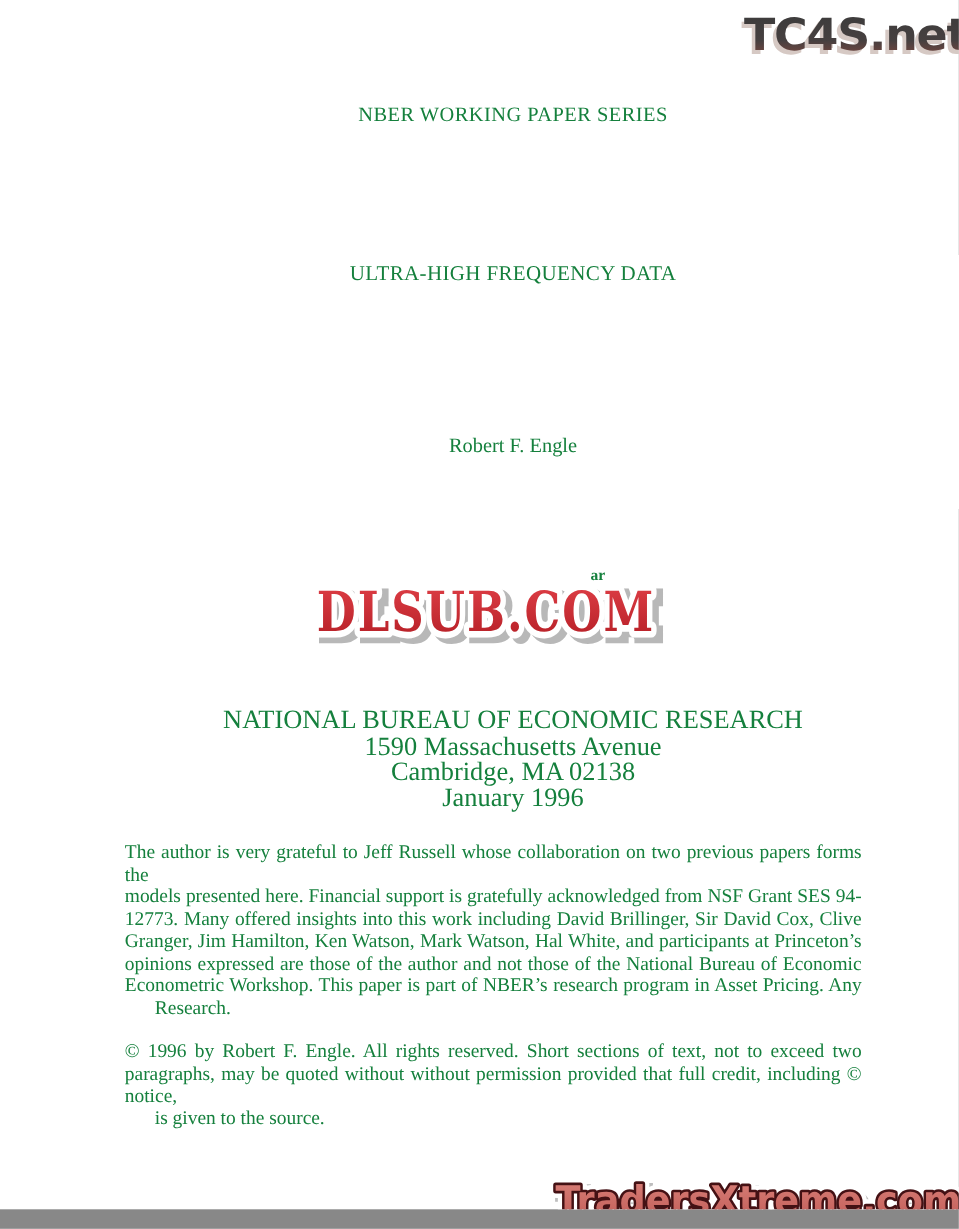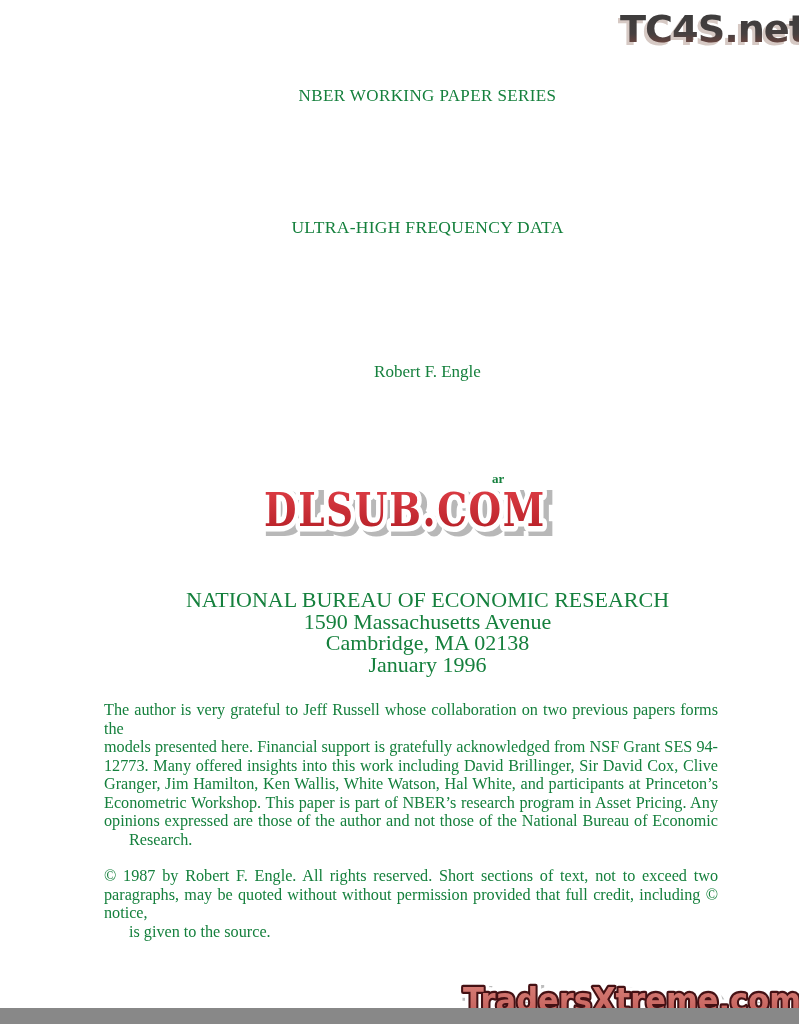--- a/index.html
+++ b/index.html
@@ -113,28 +113,28 @@
     <div>NATIONAL BUREAU OF ECONOMIC RESEARCH</div>
     <div>1590 Massachusetts Avenue</div>
     <div>Cambridge, MA 02138</div>
     <div>January 1996</div>
   </div>
 
   <div class="bodyblock ack">
     <div class="jline">The author is very grateful to Jeff Russell whose collaboration on two previous papers forms the</div>
     <div class="jline">models presented here.  Financial support is gratefully acknowledged from NSF Grant SES 94-</div>
     <div class="jline">12773.  Many offered insights into this work including David Brillinger, Sir David Cox, Clive</div>
-    <div class="jline">Granger, Jim Hamilton, Ken Wallis, White Watson, Hal White, and participants at Princeton’s</div>
+    <div class="jline">Granger, Jim Hamilton, Ken Watson, Mark Watson, Hal White, and participants at Princeton’s</div>
+    <div class="jline">opinions expressed are those of the author and not those of the National Bureau of Economic</div>
     <div class="jline">Econometric Workshop.  This paper is part of NBER’s research program in Asset Pricing.  Any</div>
-    <div class="jline">opinions expressed are those of the author and not those of the National Bureau of Economic</div>
     <div class="jline-last">Research.</div>
   </div>
 
   <div class="bodyblock copyright">
-    <div class="jline">© 1987 by Robert F. Engle.  All rights reserved.  Short sections of text, not to exceed two</div>
+    <div class="jline">© 1996 by Robert F. Engle.  All rights reserved.  Short sections of text, not to exceed two</div>
     <div class="jline">paragraphs, may be quoted without without permission provided that full credit, including © notice,</div>
     <div class="jline-last">is given to the source.</div>
   </div>
 
   <svg class="wm-bottom" viewBox="0 0 360 52" xmlns="http://www.w3.org/2000/svg">
     <defs>
       <linearGradient id="tradGrad" x1="0" y1="0" x2="0" y2="1">
         <stop offset="0" stop-color="#d98079"></stop>
         <stop offset="1" stop-color="#c05a55"></stop>
       </linearGradient>

